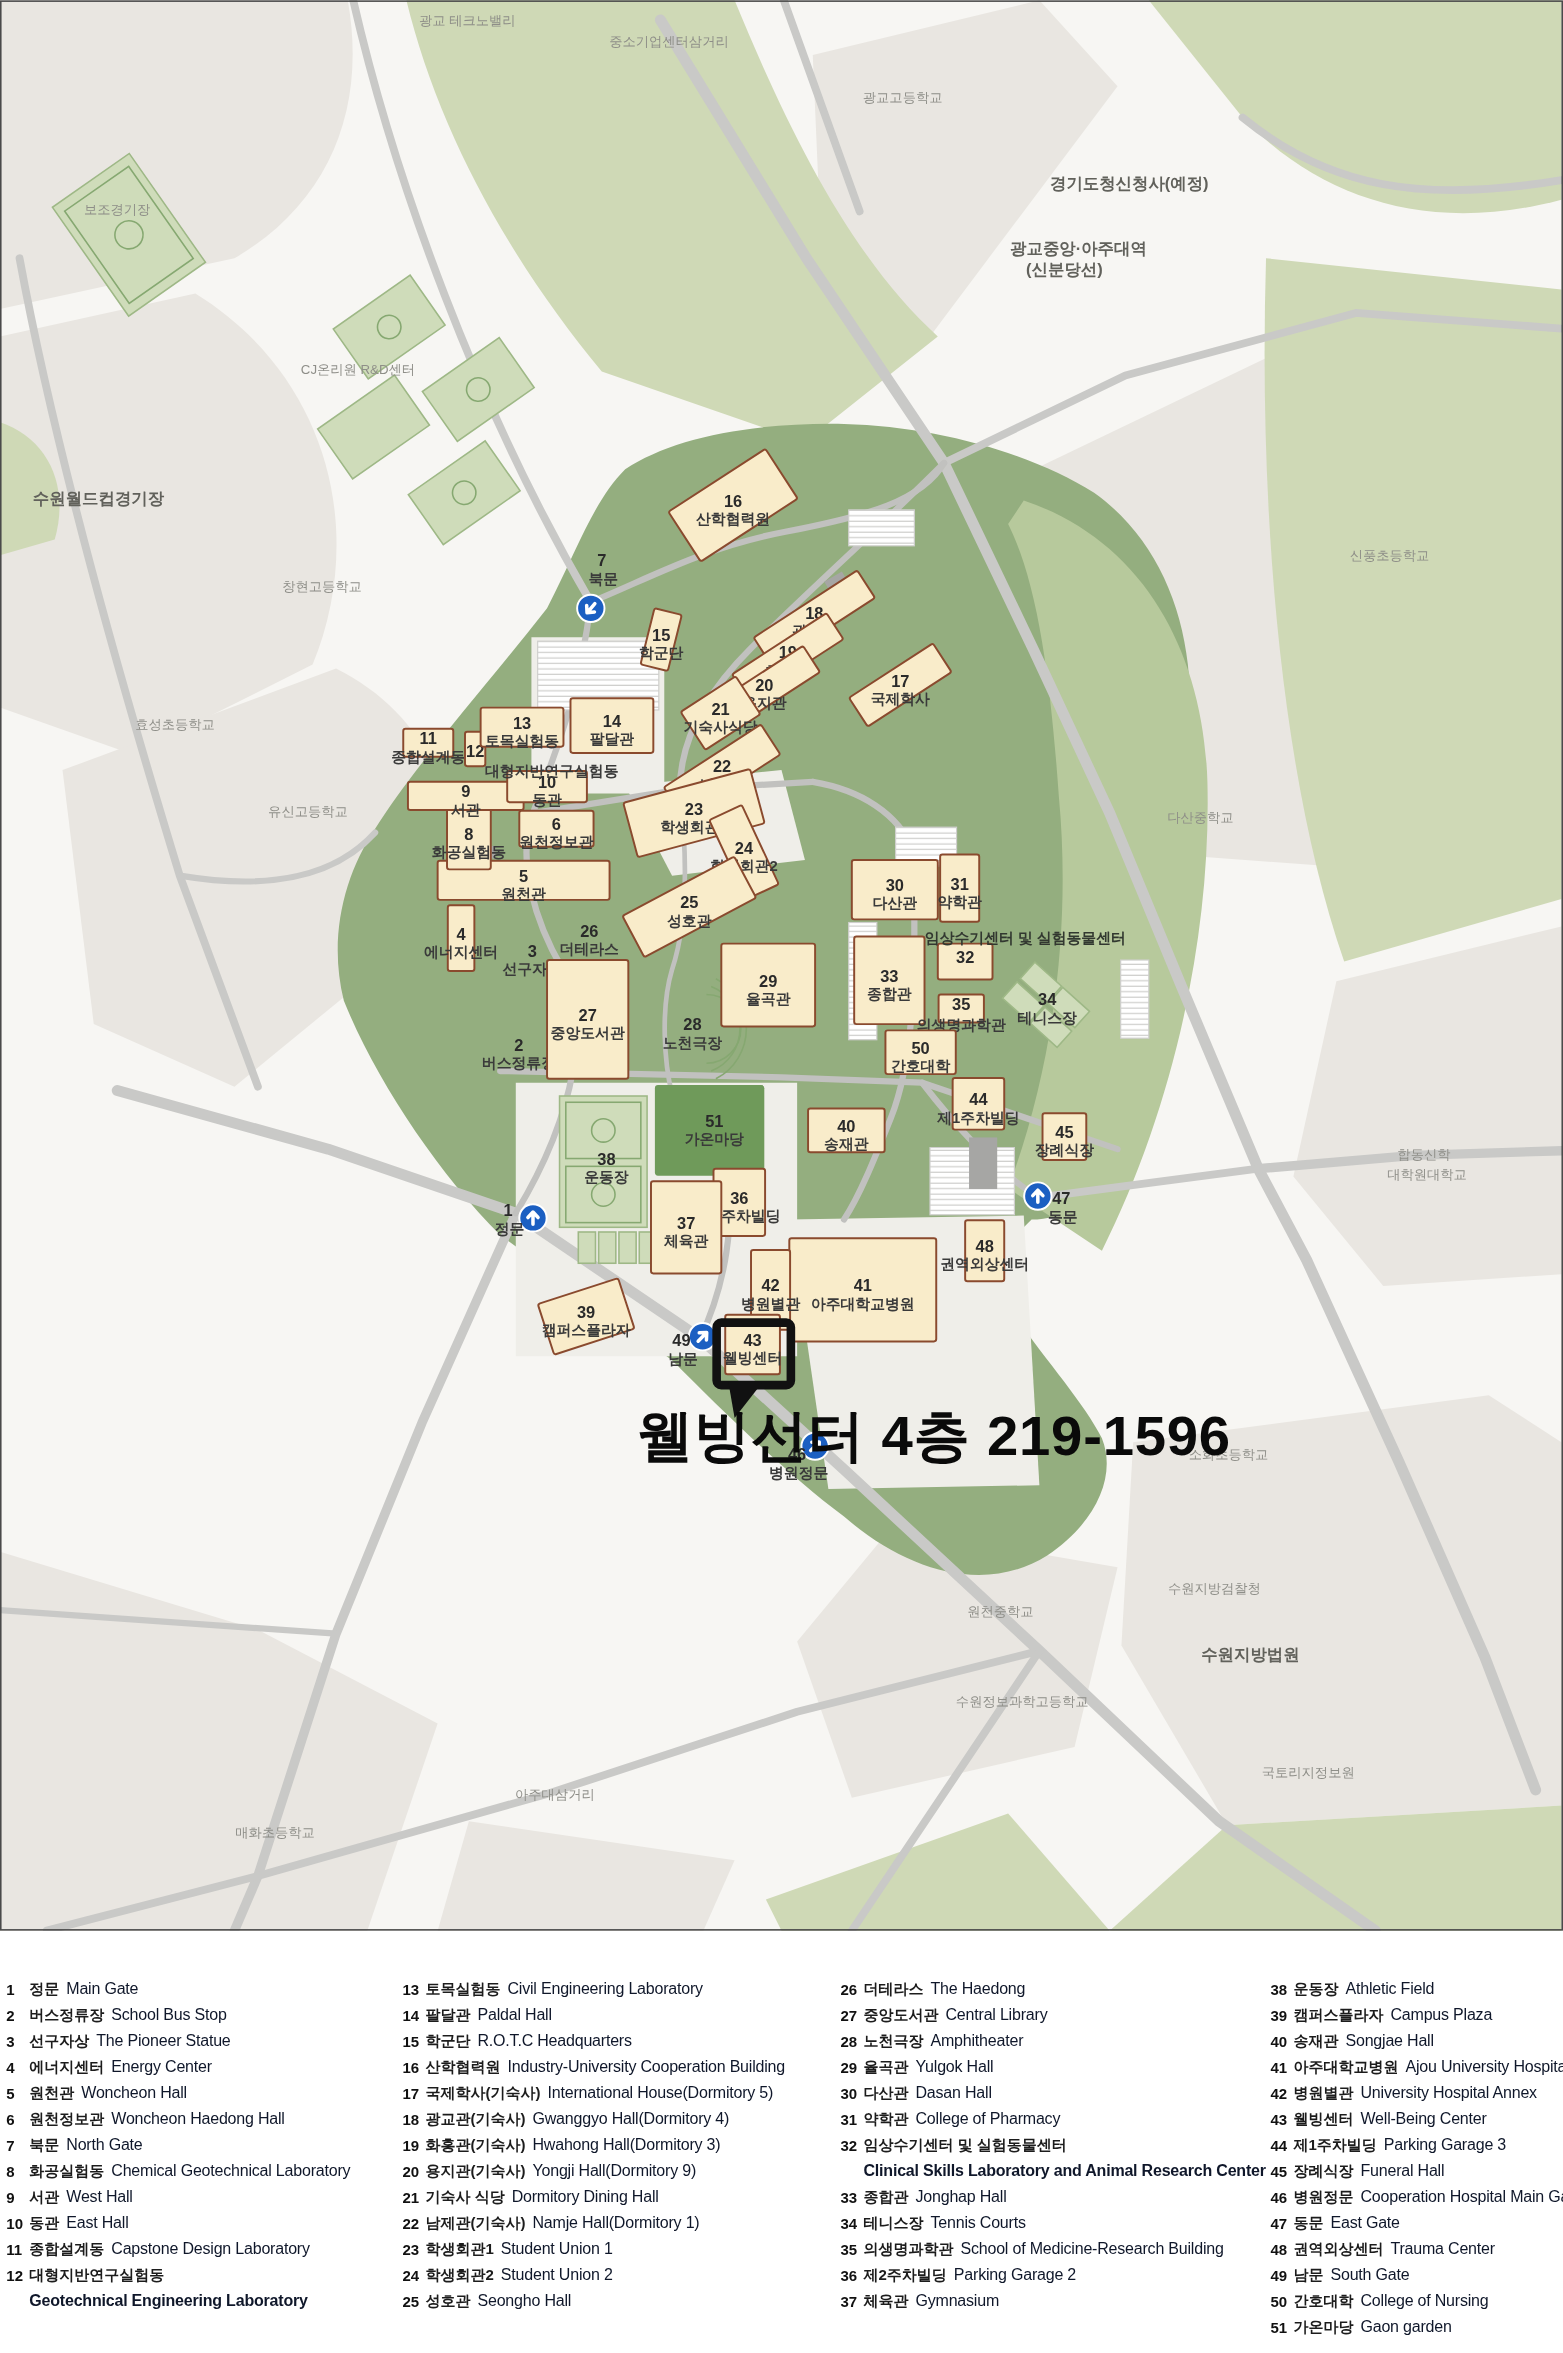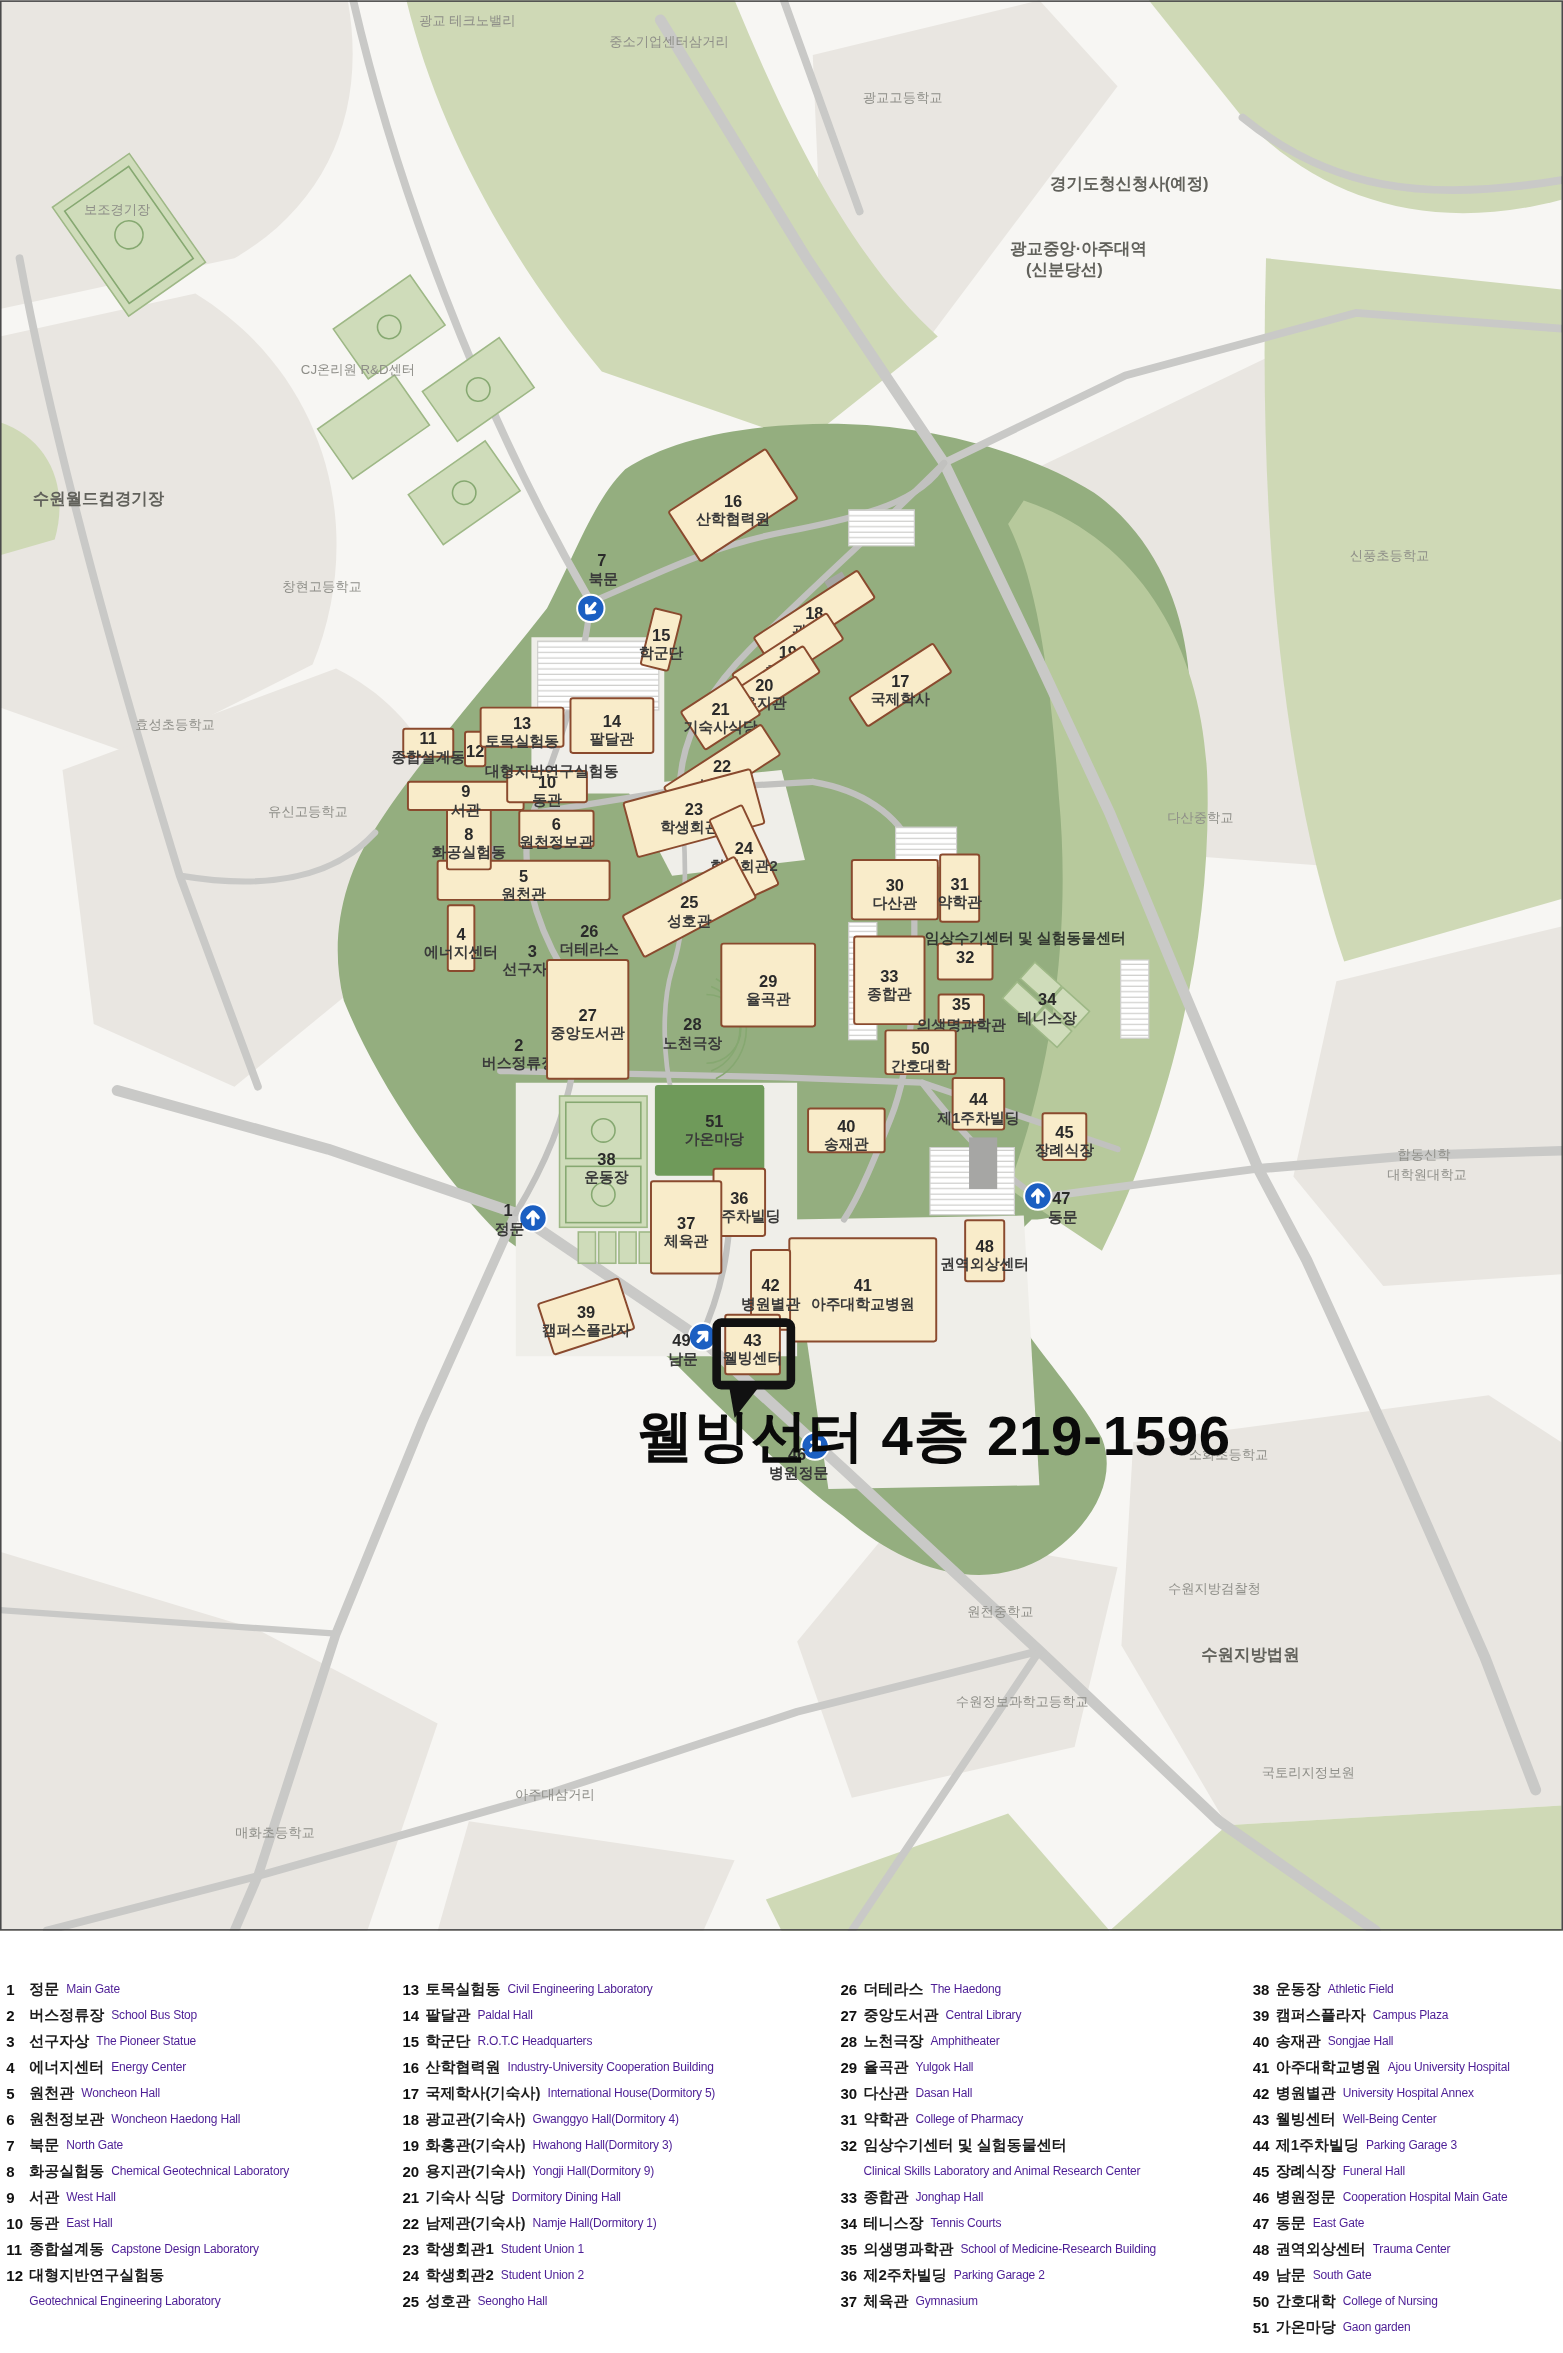--- a/index.html
+++ b/index.html
@@ -35,22 +35,22 @@
 
   .legend{display:flex;width:1563px;padding-top:45px;box-sizing:border-box;}
   .legend-col{box-sizing:border-box;}
   .legend-col:nth-child(1){flex:0 0 397px;padding-left:6.3px;}
   .legend-col:nth-child(2){flex:0 0 438px;padding-left:5.5px;}
   .legend-col:nth-child(3){flex:0 0 413px;padding-left:5.5px;}
   .legend-col:nth-child(4){flex:1 1 auto;padding-left:4.7px;}
   .lrow{height:26px;display:flex;align-items:center;white-space:nowrap;}
   .ln{width:23px;flex:0 0 23px;font-size:15px;font-weight:700;color:#111;}
   .lk{font-size:15px;font-weight:700;color:#1c1c1c;margin-right:7px;}
-  .le{font-size:12px;font-weight:400;color:#4c1d95;letter-spacing:-0.2px;}
-  .lrow.cont .le{margin-left:0;}
+  .le{font-size:16px;font-weight:400;color:#0f172a;letter-spacing:-0.2px;}
+  .lrow.cont .le{margin-left:0;font-weight:bold;}
 </style>
 </head>
 <body>
 
 <div class="map-area">
   <svg id="map-svg" viewBox="0 0 2000 2470" width="1563" height="1931">
     <defs>
       <pattern id="hatch" width="7" height="7" patternUnits="userSpaceOnUse">
         <rect width="7" height="7" fill="#ffffff"></rect>
         <line x1="0" y1="1.5" x2="7" y2="1.5" stroke="#c9c9c7" stroke-width="1.4"></line>

